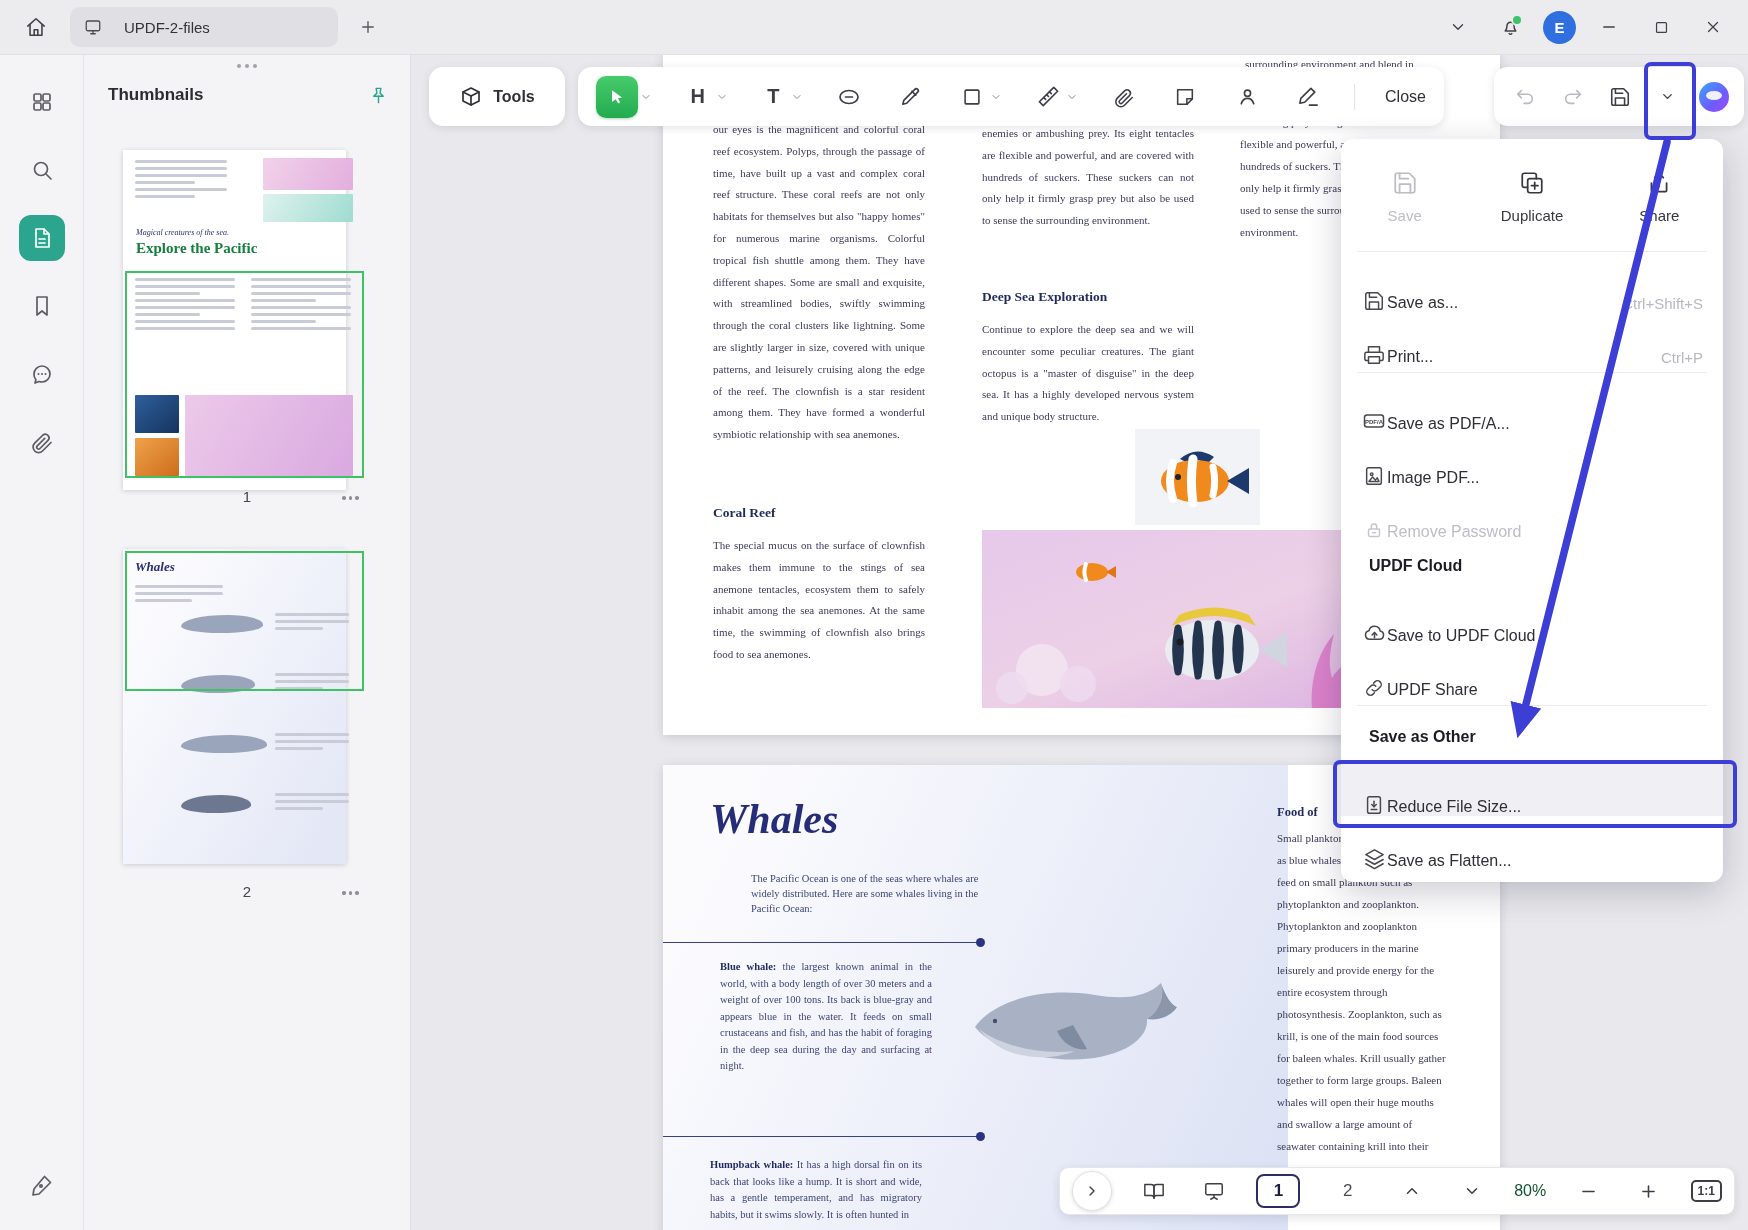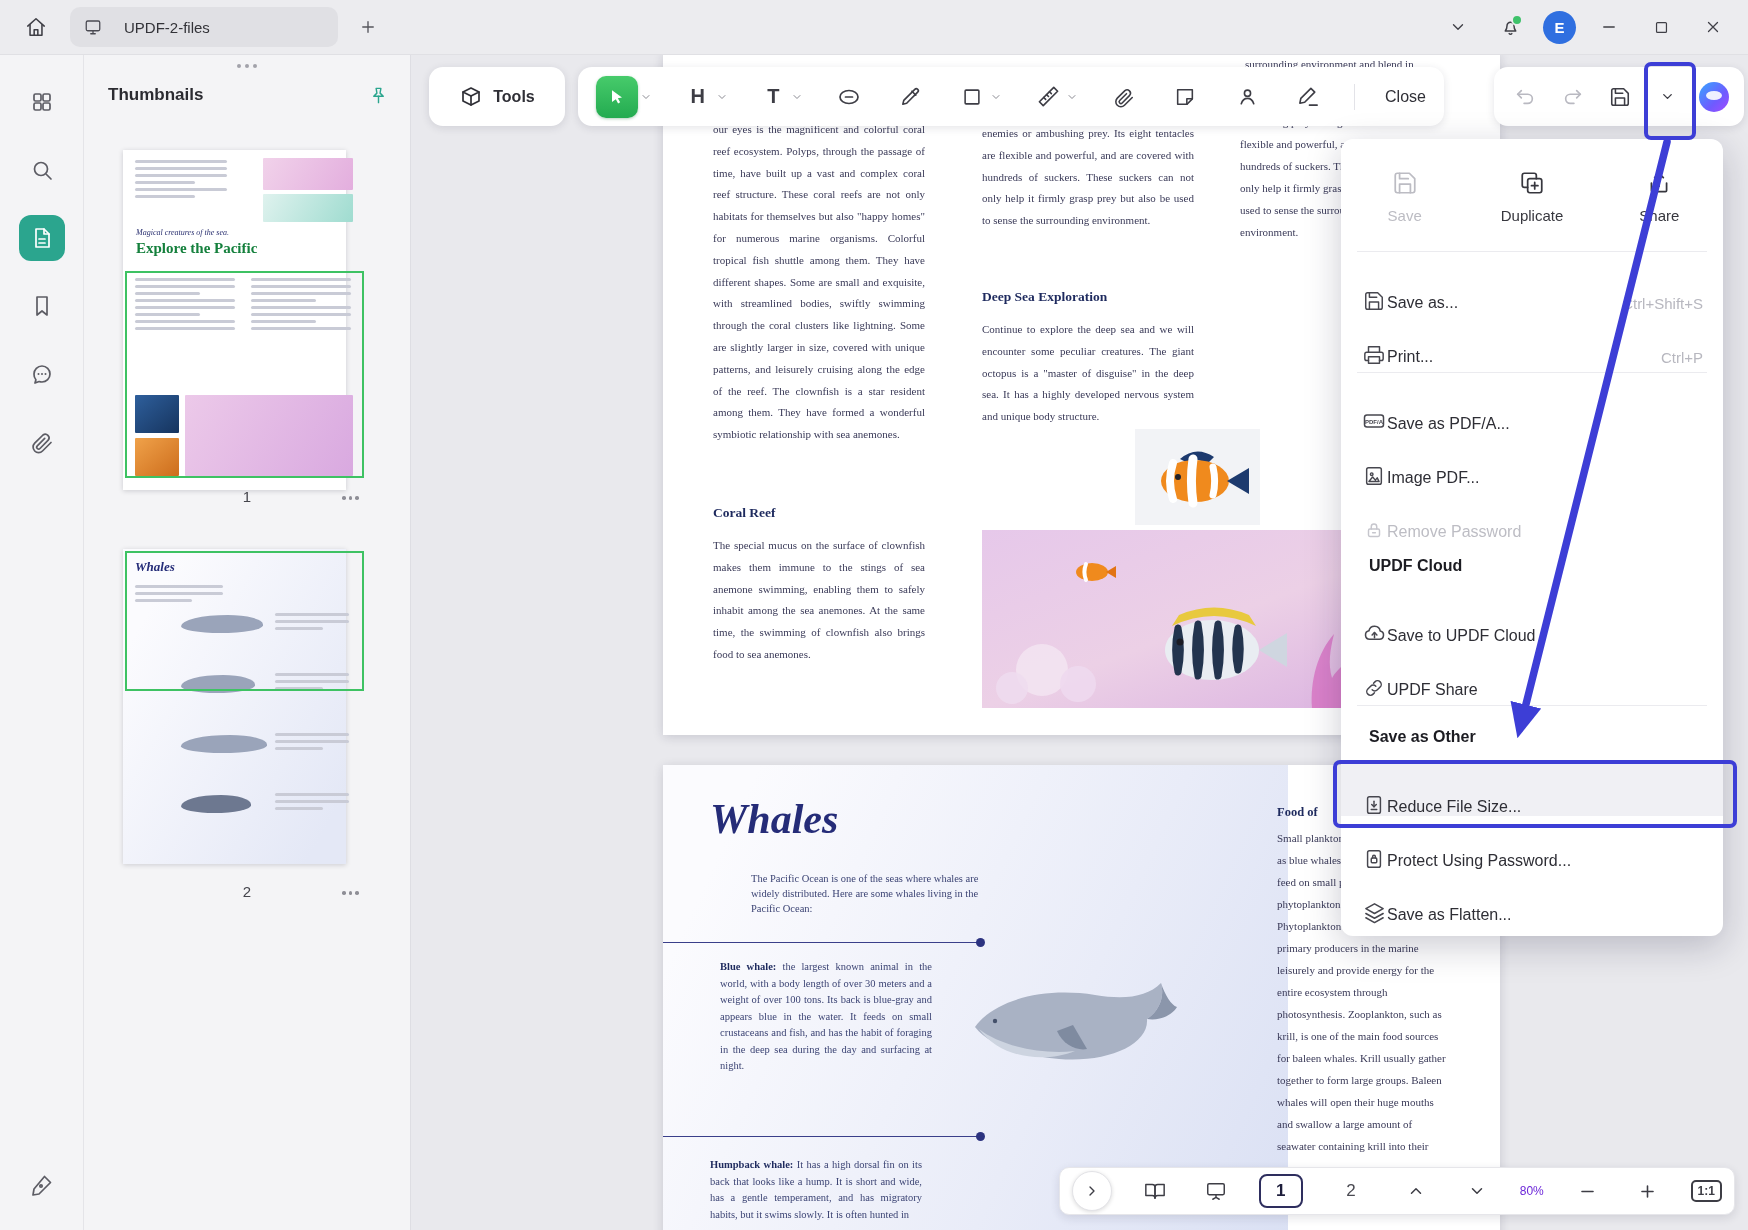--- a/index.html
+++ b/index.html
@@ -114,21 +114,21 @@
   
   .bbar{position:absolute;left:1059px;top:1167px;width:676px;height:48px;background:#fff;border:1px solid #e6e6ea;
         border-radius:10px;box-shadow:0 3px 10px rgba(30,30,60,.12);display:flex;align-items:center;
         padding:0 12px;justify-content:space-between;z-index:20;box-sizing:border-box;}
   .bb-circle{width:38px;height:38px;border-radius:50%;background:#fff;border:1px solid #e3e3e7;
              box-shadow:0 1px 4px rgba(0,0,0,.14);display:flex;align-items:center;justify-content:center;color:#3d3d45;}
   .bb-btn{color:#3d3d45;display:flex;align-items:center;justify-content:center;width:34px;height:36px;}
   .bb-page{width:44px;height:34px;border-radius:8px;display:flex;align-items:center;justify-content:center;
            font-size:17px;color:#4a4a52;box-sizing:border-box;}
   .bb-page.active{border:2px solid #2e2e5e;font-weight:700;color:#1e1e3c;}
-  .bb-zoom{font-size:12px;color:#6d28d9;}
+  .bb-zoom{font-size:16px;color:#14532d;}
   .bb-ratio{border:2px solid #3d3d45;border-radius:5px;font-size:12px;font-weight:700;color:#3d3d45;padding:2px 5px;}
 </style>
 </head>
 <body>
 
 <header class="titlebar">
   <div class="tb-home">
     <svg width="22" height="22" viewBox="0 0 24 24" fill="none" stroke="currentColor" stroke-width="1.7">
         <path d="M3 11l9-8 9 8"></path>
         <path d="M5.5 9.5V21h13V9.5"></path>
@@ -332,21 +332,21 @@
   </div>
 </aside>
 
 <main class="viewport">
 
   <section class="page page1">
     <div class="p-abs frag-line" style="left:582px;top:0px;">surrounding environment and blend in</div>
 
     <div class="p-abs body-text" style="left:50px;top:66px;width:212px;">our eyes is the magnificent and colorful coral reef ecosystem. Polyps, through the passage of time, have built up a vast and complex coral reef structure. These coral reefs are not only habitats for themselves but also "happy homes" for numerous marine organisms. Colorful tropical fish shuttle among them. They have different shapes. Some are small and exquisite, with streamlined bodies, swiftly swimming through the coral clusters like lightning. Some are slightly larger in size, covered with unique patterns, and leisurely cruising along the edge of the reef. The clownfish is a star resident among them. They have formed a wonderful symbiotic relationship with sea anemones.</div>
     <div class="p-abs p-head" style="left:50px;top:452px;">Coral Reef</div>
-    <div class="p-abs body-text" style="left:50px;top:482px;width:212px;">The special mucus on the surface of clownfish makes them immune to the stings of sea anemone swimming, enabling them to safely inhabit among the sea anemones. At the same time, the swimming of clownfish also brings food to sea anemones.</div>
+    <div class="p-abs body-text" style="left:50px;top:482px;width:212px;">The special mucus on the surface of clownfish makes them immune to the stings of sea anemone tentacles, ecosystem them to safely inhabit among the sea anemones. At the same time, the swimming of clownfish also brings food to sea anemones.</div>
 
     <div class="p-abs body-text" style="left:319px;top:70px;width:212px;">enemies or ambushing prey. Its eight tentacles are flexible and powerful, and are covered with hundreds of suckers. These suckers can not only help it firmly grasp prey but also be used to sense the surrounding environment.</div>
     <div class="p-abs p-head" style="left:319px;top:236px;">Deep Sea Exploration</div>
     <div class="p-abs body-text" style="left:319px;top:266px;width:212px;">Continue to explore the deep sea and we will encounter some peculiar creatures. The giant octopus is a "master of disguise" in the deep sea. It has a highly developed nervous system and unique body structure.</div>
 
     <div class="p-abs" style="left:577px;top:58px;width:235px;">
       <div class="frag-line">ambushing prey. Its eight</div>
       <div class="frag-line">flexible and powerful, and</div>
       <div class="frag-line">hundreds of suckers. The</div>
       <div class="frag-line">only help it firmly grasp</div>
@@ -696,30 +696,20 @@
           <rect x="5" y="3" width="14" height="18" rx="2"></rect>
           <path d="M12 8v6"></path>
           <path d="M9.5 11.5L12 14l2.5-2.5"></path>
           <path d="M9 17h6"></path>
         </svg>
       </span>
     <span>Reduce File Size...</span>
   </div>
   <div class="menu-item">
     <span class="m-ic">
-        <svg width="22" height="22" viewBox="0 0 24 24" fill="none" stroke="currentColor" stroke-width="1.6">
-          <rect x="5" y="3" width="14" height="18" rx="2"></rect>
-          <rect x="9" y="11" width="6" height="5" rx="1"></rect>
-          <path d="M10.5 11V9.5a1.5 1.5 0 013 0V11"></path>
-        </svg>
-      </span>
-    <span>Protect Using Password...</span>
-  </div>
-  <div class="menu-item">
-    <span class="m-ic">
         <svg width="23" height="23" viewBox="0 0 24 24" fill="none" stroke="currentColor" stroke-width="1.6">
           <path d="M12 3l9 5-9 5-9-5 9-5z"></path>
           <path d="M3 13l9 5 9-5"></path>
           <path d="M3 17.5l9 5 9-5"></path>
         </svg>
       </span>
     <span>Save as Flatten...</span>
   </div>
 </div>
 

